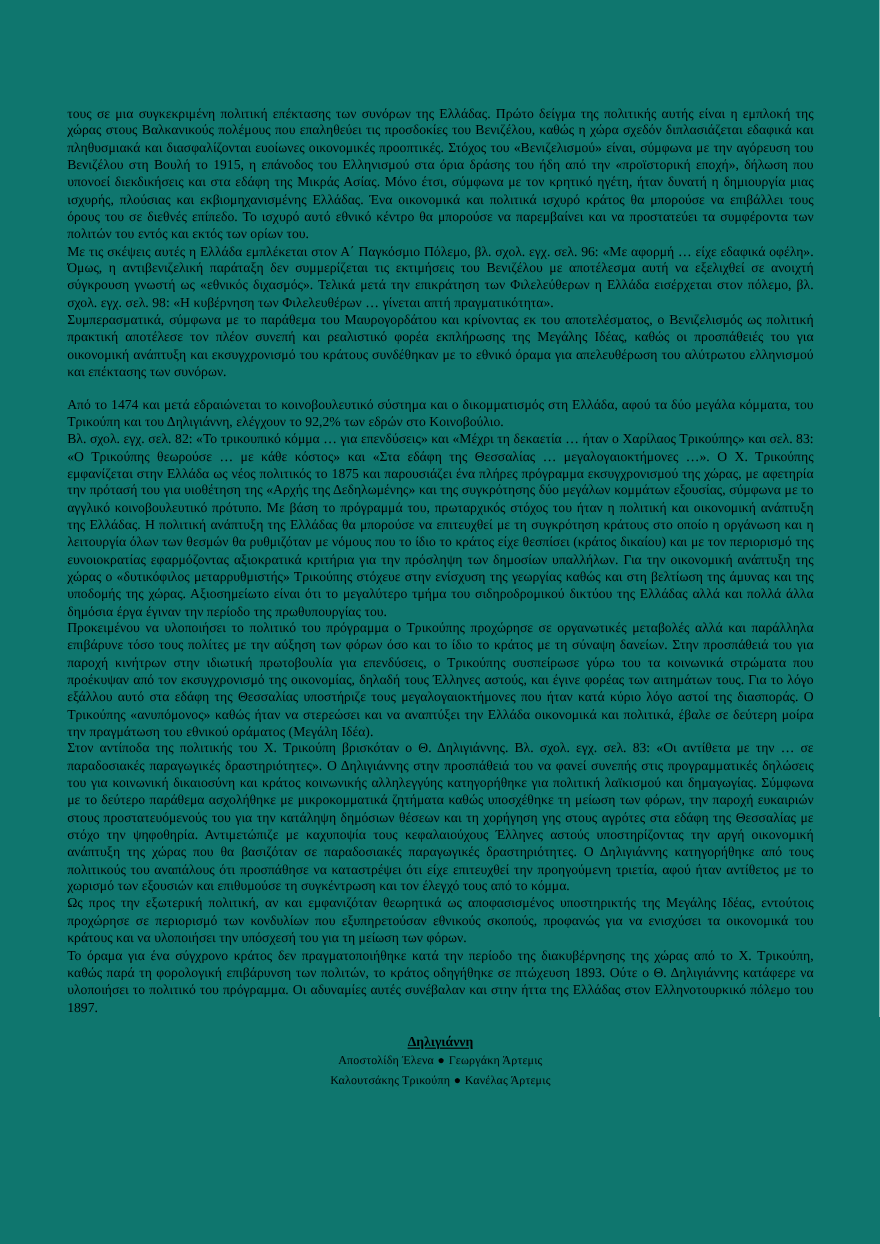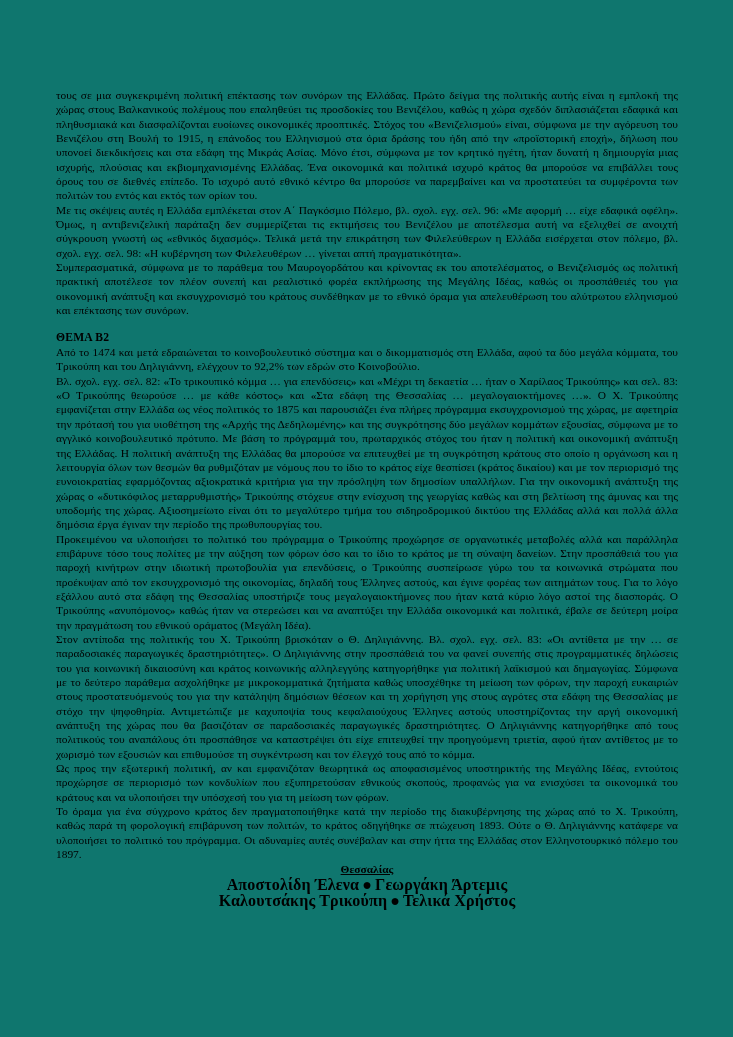--- a/index.html
+++ b/index.html
@@ -49,22 +49,22 @@
     width: 622px;
     text-align: center;
   }
   .footer-heading {
     font-size: 11.4px;
     font-weight: bold;
     text-decoration: underline;
     line-height: 15px;
   }
   .footer-names {
-    font-size: 16px;
-    font-weight: bold;
+    font-size: 10px;
+    font-weight: normal;
     line-height: 16.2px;
     letter-spacing: 0.15px;
   }
   .bullet-sep {
     display: inline-block;
     padding: 0 3px;
   }
 </style>
 </head>
 <body>
@@ -72,34 +72,33 @@
 <div class="page">
 
   <div class="content">
 
     <p class="para">τους σε μια συγκεκριμένη πολιτική επέκτασης των συνόρων της Ελλάδας. Πρώτο δείγμα της πολιτικής αυτής είναι η εμπλοκή της χώρας στους Βαλκανικούς πολέμους που επαληθεύει τις προσδοκίες του Βενιζέλου, καθώς η χώρα σχεδόν διπλασιάζεται εδαφικά και πληθυσμιακά και διασφαλίζονται ευοίωνες οικονομικές προοπτικές. Στόχος του «Βενιζελισμού» είναι, σύμφωνα με την αγόρευση του Βενιζέλου στη Βουλή το 1915, η επάνοδος του Ελληνισμού στα όρια δράσης του ήδη από την «προϊστορική εποχή», δήλωση που υπονοεί διεκδικήσεις και στα εδάφη της Μικράς Ασίας. Μόνο έτσι, σύμφωνα με τον κρητικό ηγέτη, ήταν δυνατή η δημιουργία μιας ισχυρής, πλούσιας και εκβιομηχανισμένης Ελλάδας. Ένα οικονομικά και πολιτικά ισχυρό κράτος θα μπορούσε να επιβάλλει τους όρους του σε διεθνές επίπεδο. Το ισχυρό αυτό εθνικό κέντρο θα μπορούσε να παρεμβαίνει και να προστατεύει τα συμφέροντα των πολιτών του εντός και εκτός των ορίων του.</p>
     <p class="para">Με τις σκέψεις αυτές η Ελλάδα εμπλέκεται στον Α΄ Παγκόσμιο Πόλεμο, βλ. σχολ. εγχ. σελ. 96: «Με αφορμή … είχε εδαφικά οφέλη». Όμως, η αντιβενιζελική παράταξη δεν συμμερίζεται τις εκτιμήσεις του Βενιζέλου με αποτέλεσμα αυτή να εξελιχθεί σε ανοιχτή σύγκρουση γνωστή ως «εθνικός διχασμός». Τελικά μετά την επικράτηση των Φιλελεύθερων η Ελλάδα εισέρχεται στον πόλεμο, βλ. σχολ. εγχ. σελ. 98: «Η κυβέρνηση των Φιλελευθέρων … γίνεται απτή πραγματικότητα».</p>
     <p class="para">Συμπερασματικά, σύμφωνα με το παράθεμα του Μαυρογορδάτου και κρίνοντας εκ του αποτελέσματος, ο Βενιζελισμός ως πολιτική πρακτική αποτέλεσε τον πλέον συνεπή και ρεαλιστικό φορέα εκπλήρωσης της Μεγάλης Ιδέας, καθώς οι προσπάθειές του για οικονομική ανάπτυξη και εκσυγχρονισμό του κράτους συνδέθηκαν με το εθνικό όραμα για απελευθέρωση του αλύτρωτου ελληνισμού και επέκτασης των συνόρων.</p>
 
     <div class="section-gap"></div>
 
-    <h2 class="section-title">ΘΕΜΑ Β2</h2>
 
     <p class="para">Από το 1474 και μετά εδραιώνεται το κοινοβουλευτικό σύστημα και ο δικομματισμός στη Ελλάδα, αφού τα δύο μεγάλα κόμματα, του Τρικούπη και του Δηλιγιάννη, ελέγχουν το 92,2% των εδρών στο Κοινοβούλιο.</p>
     <p class="para">Βλ. σχολ. εγχ. σελ. 82: «Το τρικουπικό κόμμα … για επενδύσεις» και «Μέχρι τη δεκαετία … ήταν ο Χαρίλαος Τρικούπης» και σελ. 83: «Ο Τρικούπης θεωρούσε … με κάθε κόστος» και «Στα εδάφη της Θεσσαλίας … μεγαλογαιοκτήμονες …». Ο Χ. Τρικούπης εμφανίζεται στην Ελλάδα ως νέος πολιτικός το 1875 και παρουσιάζει ένα πλήρες πρόγραμμα εκσυγχρονισμού της χώρας, με αφετηρία την πρότασή του για υιοθέτηση της «Αρχής της Δεδηλωμένης» και της συγκρότησης δύο μεγάλων κομμάτων εξουσίας, σύμφωνα με το αγγλικό κοινοβουλευτικό πρότυπο. Με βάση το πρόγραμμά του, πρωταρχικός στόχος του ήταν η πολιτική και οικονομική ανάπτυξη της Ελλάδας. Η πολιτική ανάπτυξη της Ελλάδας θα μπορούσε να επιτευχθεί με τη συγκρότηση κράτους στο οποίο η οργάνωση και η λειτουργία όλων των θεσμών θα ρυθμιζόταν με νόμους που το ίδιο το κράτος είχε θεσπίσει (κράτος δικαίου) και με τον περιορισμό της ευνοιοκρατίας εφαρμόζοντας αξιοκρατικά κριτήρια για την πρόσληψη των δημοσίων υπαλλήλων. Για την οικονομική ανάπτυξη της χώρας ο «δυτικόφιλος μεταρρυθμιστής» Τρικούπης στόχευε στην ενίσχυση της γεωργίας καθώς και στη βελτίωση της άμυνας και της υποδομής της χώρας. Αξιοσημείωτο είναι ότι το μεγαλύτερο τμήμα του σιδηροδρομικού δικτύου της Ελλάδας αλλά και πολλά άλλα δημόσια έργα έγιναν την περίοδο της πρωθυπουργίας του.</p>
     <p class="para">Προκειμένου να υλοποιήσει το πολιτικό του πρόγραμμα ο Τρικούπης προχώρησε σε οργανωτικές μεταβολές αλλά και παράλληλα επιβάρυνε τόσο τους πολίτες με την αύξηση των φόρων όσο και το ίδιο το κράτος με τη σύναψη δανείων. Στην προσπάθειά του για παροχή κινήτρων στην ιδιωτική πρωτοβουλία για επενδύσεις, ο Τρικούπης συσπείρωσε γύρω του τα κοινωνικά στρώματα που προέκυψαν από τον εκσυγχρονισμό της οικονομίας, δηλαδή τους Έλληνες αστούς, και έγινε φορέας των αιτημάτων τους. Για το λόγο εξάλλου αυτό στα εδάφη της Θεσσαλίας υποστήριζε τους μεγαλογαιοκτήμονες που ήταν κατά κύριο λόγο αστοί της διασποράς. Ο Τρικούπης «ανυπόμονος» καθώς ήταν να στερεώσει και να αναπτύξει την Ελλάδα οικονομικά και πολιτικά, έβαλε σε δεύτερη μοίρα την πραγμάτωση του εθνικού οράματος (Μεγάλη Ιδέα).</p>
     <p class="para">Στον αντίποδα της πολιτικής του Χ. Τρικούπη βρισκόταν ο Θ. Δηλιγιάννης. Βλ. σχολ. εγχ. σελ. 83: «Οι αντίθετα με την … σε παραδοσιακές παραγωγικές δραστηριότητες». Ο Δηλιγιάννης στην προσπάθειά του να φανεί συνεπής στις προγραμματικές δηλώσεις του για κοινωνική δικαιοσύνη και κράτος κοινωνικής αλληλεγγύης κατηγορήθηκε για πολιτική λαϊκισμού και δημαγωγίας. Σύμφωνα με το δεύτερο παράθεμα ασχολήθηκε με μικροκομματικά ζητήματα καθώς υποσχέθηκε τη μείωση των φόρων, την παροχή ευκαιριών στους προστατευόμενούς του  για την κατάληψη δημόσιων θέσεων και τη χορήγηση γης στους αγρότες στα εδάφη της Θεσσαλίας με στόχο την ψηφοθηρία. Αντιμετώπιζε με καχυποψία τους κεφαλαιούχους Έλληνες αστούς υποστηρίζοντας την αργή οικονομική ανάπτυξη της χώρας που θα βασιζόταν σε παραδοσιακές παραγωγικές δραστηριότητες. Ο Δηλιγιάννης κατηγορήθηκε από τους πολιτικούς του αναπάλους ότι προσπάθησε να καταστρέψει ότι είχε επιτευχθεί την προηγούμενη τριετία, αφού ήταν αντίθετος με το χωρισμό των εξουσιών και επιθυμούσε τη συγκέντρωση και τον έλεγχό τους από το κόμμα.</p>
     <p class="para">Ως προς την εξωτερική πολιτική, αν και εμφανιζόταν θεωρητικά ως αποφασισμένος υποστηρικτής της Μεγάλης Ιδέας, εντούτοις προχώρησε σε περιορισμό των κονδυλίων που εξυπηρετούσαν εθνικούς σκοπούς, προφανώς για να ενισχύσει τα οικονομικά του κράτους και να υλοποιήσει την υπόσχεσή του για τη μείωση των φόρων.</p>
     <p class="para">Το όραμα για ένα σύγχρονο κράτος δεν πραγματοποιήθηκε κατά την περίοδο της διακυβέρνησης της χώρας από το Χ. Τρικούπη, καθώς παρά τη φορολογική επιβάρυνση των πολιτών, το κράτος οδηγήθηκε σε πτώχευση 1893. Ούτε ο Θ. Δηλιγιάννης κατάφερε να υλοποιήσει το πολιτικό του πρόγραμμα. Οι αδυναμίες αυτές συνέβαλαν και στην ήττα της Ελλάδας στον Ελληνοτουρκικό πόλεμο του 1897.</p>
 
   </div>
 
   <div class="footer">
-    <div class="footer-heading">Θεσσαλίας</div>
+    <div class="footer-heading">Δηλιγιάννη</div>
     <div class="footer-names">
       <span>Αποστολίδη Έλενα</span><span class="bullet-sep">●</span><span>Γεωργάκη Άρτεμις</span>
     </div>
     <div class="footer-names">
-      <span>Καλουτσάκης Τρικούπη</span><span class="bullet-sep">●</span><span>Τελικά Χρήστος</span>
+      <span>Καλουτσάκης Τρικούπη</span><span class="bullet-sep">●</span><span>Κανέλας Άρτεμις</span>
     </div>
   </div>
 
 </div>
 
 </body></html>

